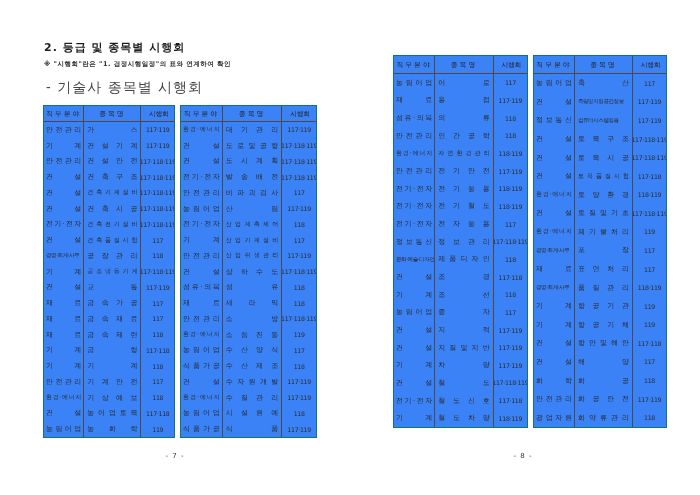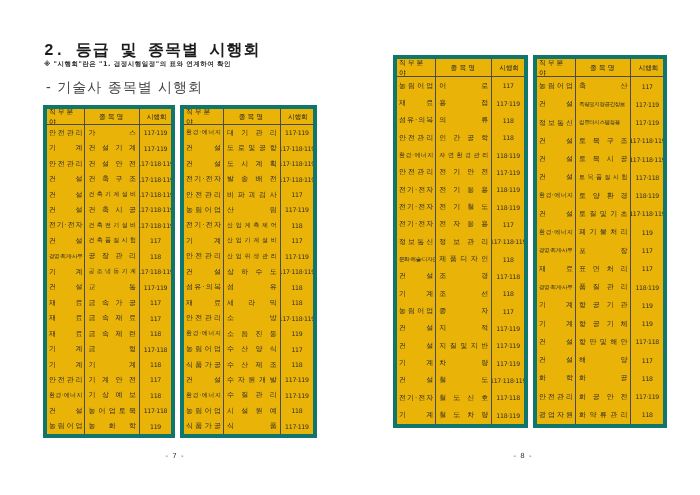--- a/index.html
+++ b/index.html
@@ -1,25 +1,25 @@
 <!DOCTYPE html>
 <html><head>
 <meta charset="utf-8">
 <style>
   html,body{margin:0;padding:0;background:#e8e8e8;}
   #canvas{
     position:relative;width:700px;height:495px;background:#ffffff;
     font-family:"DejaVu Sans",sans-serif;color:#2a2a2a;overflow:hidden;
     margin:0 auto;box-shadow:0 0 4px rgba(0,0,0,.25);
   }
-  .doc-title{position:absolute;left:44px;top:40px;font-size:16px;font-weight:bold;letter-spacing:1px;color:#1c1c1c;font-family:Liberation Mono, monospace;}
+  .doc-title{position:absolute;left:44px;top:40px;font-size:11px;font-weight:bold;letter-spacing:1px;color:#1c1c1c;}
   .doc-note{position:absolute;left:44px;top:60px;font-size:6.5px;font-weight:bold;letter-spacing:.5px;color:#2a2a2a;}
   .doc-subtitle{position:absolute;left:46px;top:79px;font-size:14px;color:#474747;font-family:"DejaVu Serif",serif;letter-spacing:1px;}
 
-  .tbl{position:absolute;display:flex;flex-direction:column;border:4px solid #0f766e;background:#eab308;box-sizing:border-box;}
+  .tbl{position:absolute;display:flex;flex-direction:column;border:1px solid #0f766e;background:#3b82f6;box-sizing:border-box;}
   #tblA{left:43px;top:105px;width:132px;height:333px;}
   #tblB{left:180px;top:105px;width:137px;height:333px;}
   #tblC{left:393px;top:55px;width:135px;height:373px;}
   #tblD{left:533px;top:55px;width:134px;height:373px;}
 
   .row{display:flex;flex:1;min-height:0;}
   .row.head{flex:0 0 15px;border-bottom:1px solid #4a4a4a;}
   .tall .row.head{flex:0 0 17px;}
   .cell{box-sizing:border-box;display:flex;align-items:center;overflow:hidden;}
   .cell.field{width:31%;border-right:1px solid #4a4a4a;padding:0 2px;}

